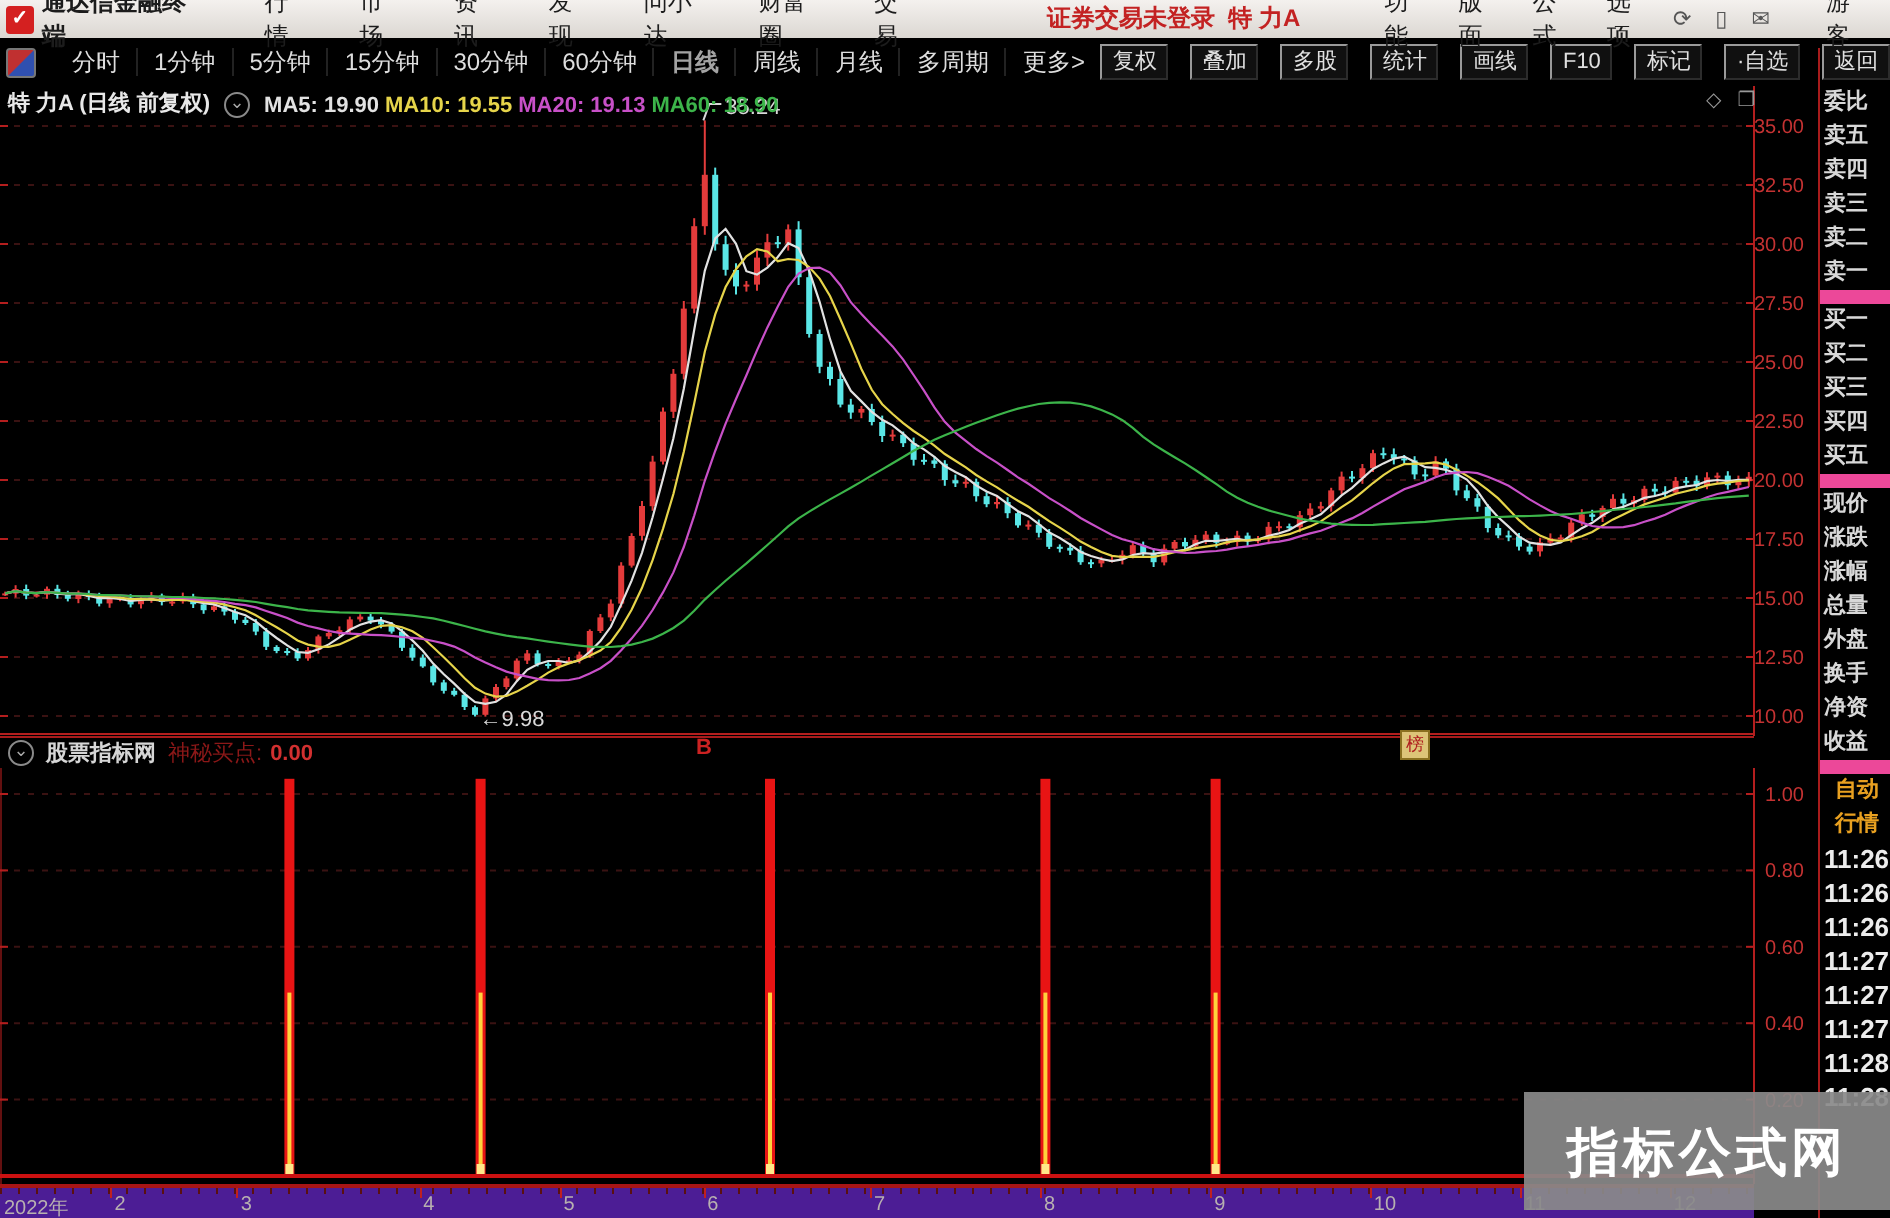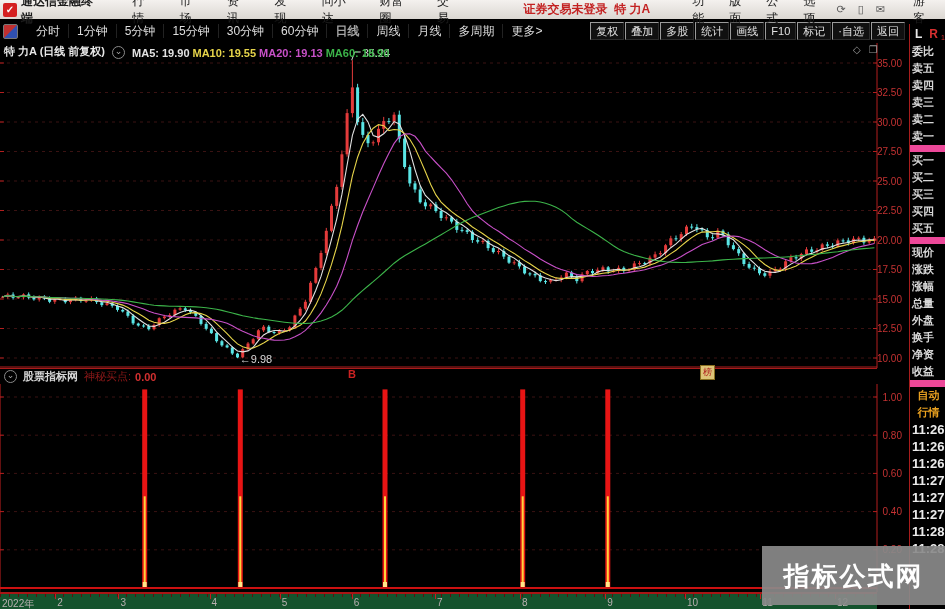--- a/index.html
+++ b/index.html
@@ -20,21 +20,21 @@
   .guest{margin-left:28px;margin-right:10px;}
   
   .period-bar{position:absolute;left:0;top:19px;width:909px;height:24px;background:#000;
     display:flex;align-items:center;font-size:12px;color:#dedede;z-index:25;}
   .pb-icon{width:13px;height:13px;margin-left:3px;border:1px solid #777;border-radius:2px;
     background:linear-gradient(135deg,#c03030 49%,#3050b0 51%);flex:0 0 auto;}
   .pb-items{display:flex;margin-left:10px;align-items:flex-end;}
   .pb-item{padding:0 8px;border-right:1px solid #222;line-height:14px;white-space:nowrap;}
   .pb-item:last-child{border-right:none;}
   .pb-item.active{color:#a3a3a3;font-weight:bold;}
-  .pb-buttons{display:flex;margin-left:auto;margin-right:4px;gap:1px;}
+  .pb-buttons{display:flex;margin-left:auto;margin-right:4px;gap:11px;}
   .pb-btn{border:1px solid;border-color:#9a9a9a #2c2c2c #2c2c2c #9a9a9a;background:#101010;
     color:#e0e0e0;font-size:11px;height:16px;line-height:16px;padding:0 5px;white-space:nowrap;}
   
   .chart-header{position:absolute;left:4px;top:45px;height:14px;display:flex;align-items:flex-end;
     gap:7px;font-size:11px;font-weight:bold;z-index:10;}
   .ch-title{color:#e8e8e8;}
   .ch-dd{width:11px;height:11px;border:1px solid #8a8a8a;border-radius:50%;color:#aaa;
     font-size:9px;line-height:8px;text-align:center;font-weight:normal;}
   #ma-values{display:flex;gap:3px;}
   .chart-corner-icons{position:absolute;left:853px;top:44px;display:flex;gap:8px;color:#999;
@@ -50,21 +50,21 @@
   
   .ind-header{position:absolute;left:0;top:368px;width:877px;height:16px;background:#000;
     border-top:1px solid #a81c1c;display:flex;align-items:center;gap:6px;padding-left:4px;
     font-size:11px;z-index:10;box-sizing:border-box;}
   .ih-dd{width:11px;height:11px;border:1px solid #8a8a8a;border-radius:50%;color:#aaa;
     font-size:9px;line-height:8px;text-align:center;flex:0 0 auto;}
   .ih-source{color:#d6d6d6;font-weight:bold;}
   .ih-name{color:#8c1818;font-weight:normal;}
   .ih-value{color:#d23030;font-weight:bold;margin-left:-2px;}
   
-  .timeline{position:absolute;left:0;top:592px;width:877px;height:17px;background:#14532d;
+  .timeline{position:absolute;left:0;top:592px;width:877px;height:17px;background:#4c1d95;
     border-top:2px solid #a81515;box-sizing:border-box;z-index:10;}
   .tl-minor{position:absolute;left:0;top:0;width:877px;height:3px;
     background:repeating-linear-gradient(90deg,#5a1010 0 1px,transparent 1px 9px);}
   .tl-year{position:absolute;left:2px;top:3px;color:#b8b0b0;font-size:10px;}
   .tl-month{position:absolute;top:3px;color:#b8b0b0;font-size:10px;}
   .tl-tick{position:absolute;top:0;width:1px;height:5px;background:#c02020;}
   
   .sidebar{position:absolute;left:909px;top:24px;width:36px;height:585px;background:#000;
     border-left:1px solid #a81c1c;z-index:15;box-sizing:border-box;overflow:hidden;}
   .sb-tabs{height:19px;display:flex;align-items:center;gap:7px;padding-left:5px;}

